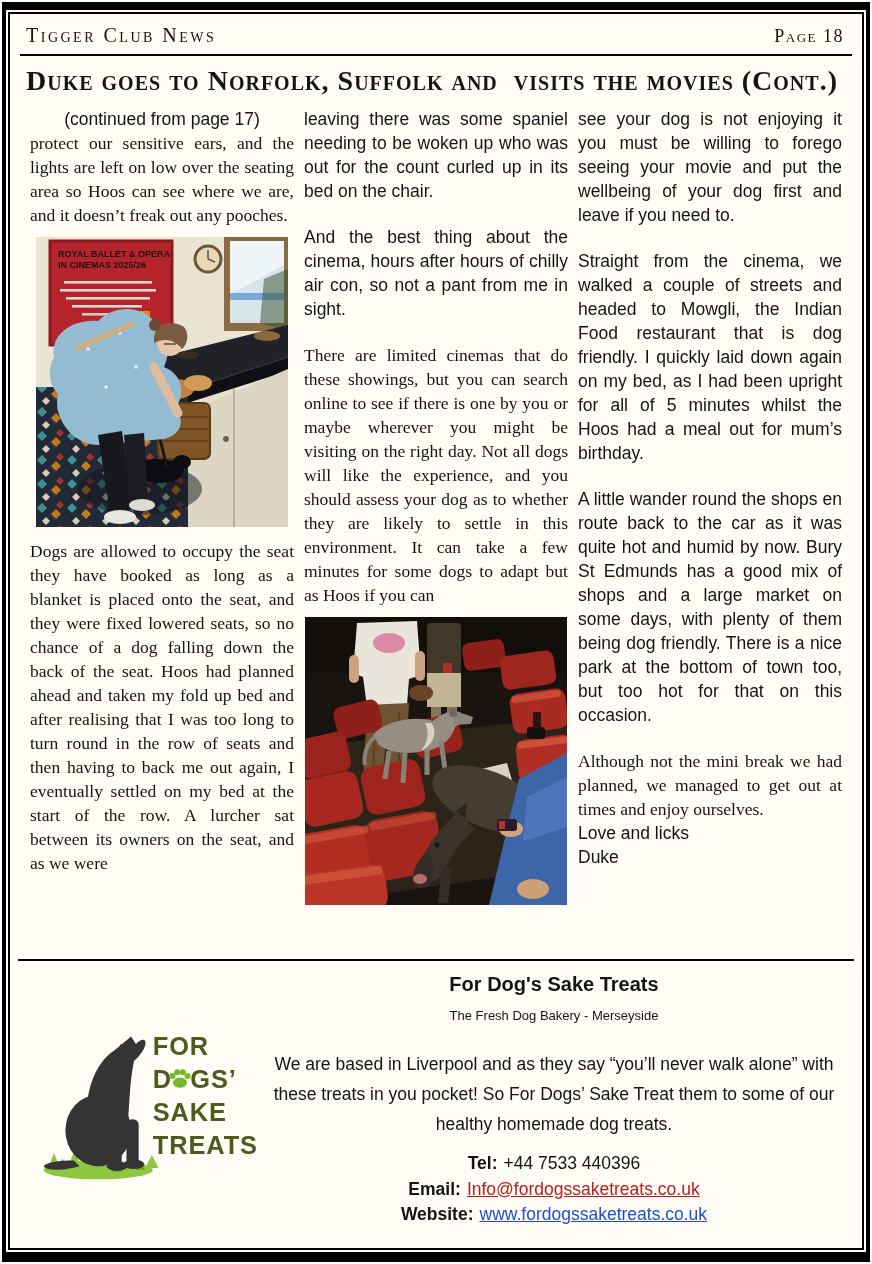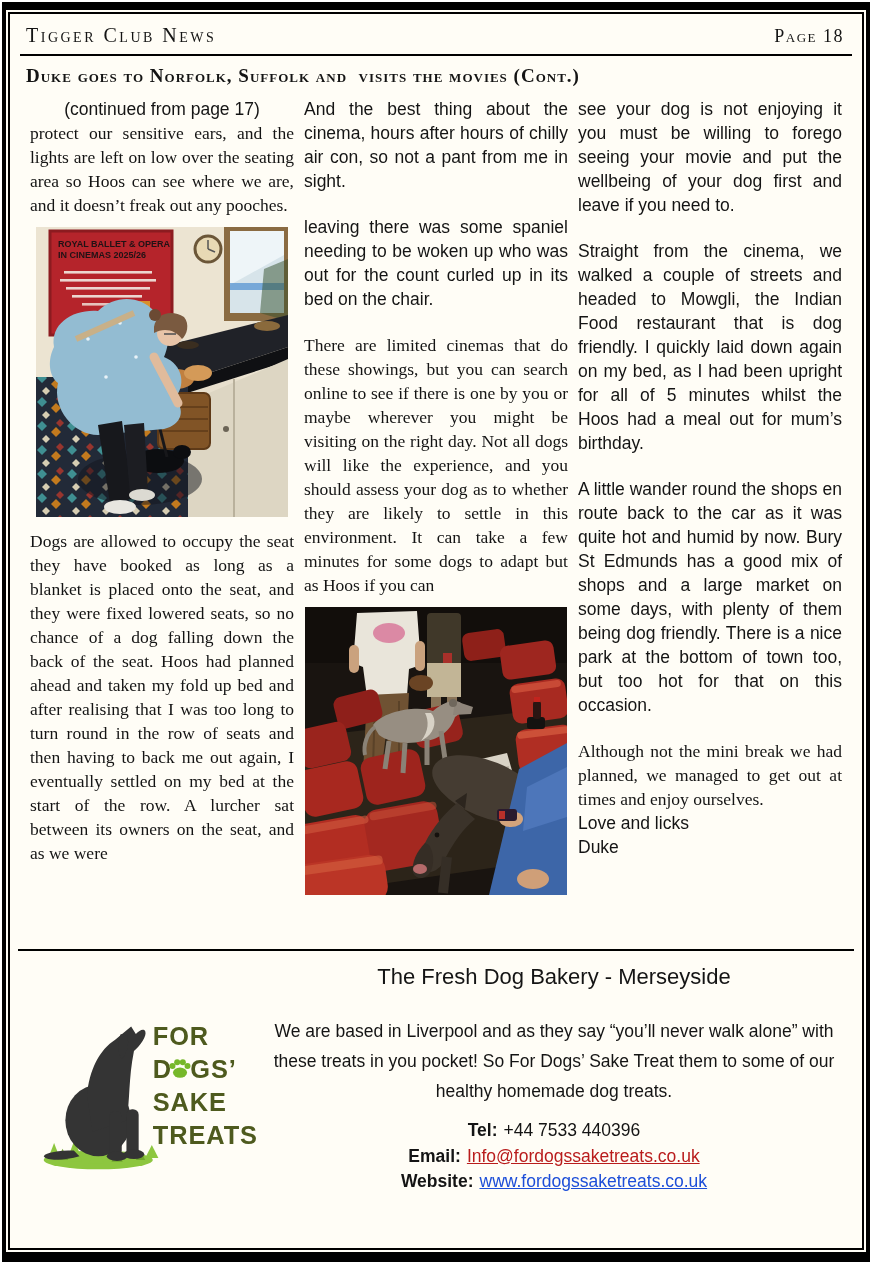--- a/index.html
+++ b/index.html
@@ -10,39 +10,39 @@
   .inner{position:absolute;inset:2px;border:2px solid #000;overflow:hidden;background:#fffdf6;}
 
   
   .masthead{display:flex;justify-content:space-between;align-items:baseline;padding:10px 18px 0 16px;
             font-family:"Liberation Serif",serif;font-variant:small-caps;letter-spacing:2.5px;}
   .masthead .title{font-size:20px;}
   .masthead .pageno{font-size:18px;letter-spacing:1.5px;}
   .rule{border-top:2px solid #000;margin:7px 10px 0 10px;}
 
   h1.headline{font-family:"Liberation Serif",serif;font-variant:small-caps;font-weight:600;
-              font-size:19px;letter-spacing:1px;margin:9px 14px 0 16px;white-space:nowrap;}
+              font-size:28px;letter-spacing:1px;margin:9px 14px 0 16px;white-space:nowrap;}
 
   
   .cols{display:grid;grid-template-columns:repeat(3,1fr);column-gap:10px;padding:10px 20px 0 20px;
         height:850px;box-sizing:border-box;overflow:hidden;}
   .col{overflow:hidden;font-size:17.5px;line-height:24px;}
   .col p{margin:0 0 22px 0;text-align:justify;}
   .col p.nogap{margin-bottom:0;font-family:Liberation Serif, serif;}
   .col p.centered{text-align:center;margin:0;}
   .col .signoff{text-align:left;margin:0;}
   .photo{display:block;margin:10px auto 12px auto;}
 
   
   .ad-rule{border-top:2px solid #000;margin:12px 8px 0 8px;}
   .advert{display:flex;padding:8px 14px 0 30px;}
   .logo-wrap{width:220px;flex:none;margin-top:48px;}
   .ad-content{flex:1;text-align:center;}
   .ad-title{font-size:20px;font-weight:bold;margin:4px 0 5px 0;}
-  .ad-sub{font-size:22px;margin:5px 0 26px 0;}
+  .ad-sub{font-size:13px;margin:12px 0 26px 0;}
   .ad-body{font-size:17.5px;line-height:30px;max-width:575px;margin:0 auto 12px auto;}
   .contact{font-size:17.5px;line-height:25.5px;}
   .contact b{margin-right:6px;}
   .contact a{text-decoration:underline;cursor:pointer;}
 </style>
 </head>
 <body>
 
 <div class="page">
  <div class="outer">
@@ -145,22 +145,22 @@
             <polygon points="88,198 108,196 112,264 94,268" fill="#1c1d22"></polygon>
             <ellipse cx="84" cy="280" rx="16" ry="7" fill="#e8e6e0"></ellipse>
             <ellipse cx="106" cy="268" rx="13" ry="6" fill="#dcdad2"></ellipse>
           </g>
         </svg>
 
         <p class="nogap">Dogs are allowed to occupy the seat they have booked as long as a blanket is placed onto the seat, and they were fixed lowered seats, so no chance of a dog falling down the back of the seat. Hoos had planned ahead and taken my fold up bed and after realising that I was too long to turn round in the row of seats and then having to back me out again, I eventually settled on my bed at the start of the row. A lurcher sat between its owners on the seat, and as we were</p>
       </div>
 
       <div class="col">
+        <p>leaving there was some spaniel needing to be woken up who was out for the count curled up in its bed on the chair.</p>
         <p>And the best thing about the cinema, hours after hours of chilly air con, so not a pant from me in sight.</p>
-        <p>leaving there was some spaniel needing to be woken up who was out for the count curled up in its bed on the chair.</p>
         <p class="nogap">There are limited cinemas that do these showings, but you can search online to see if there is one by you or maybe wherever you might be visiting on the right day. Not all dogs will like the experience, and you should assess your dog as to whether they are likely to settle in this environment. It can take a few minutes for some dogs to adapt but as Hoos if you can</p>
 
         <svg class="photo" width="262" height="288" viewBox="0 0 262 288">
           <rect width="262" height="288" fill="#191410"></rect>
           <polygon points="0,130 262,100 262,250 0,288" fill="#2c2419"></polygon>
           <rect x="0" y="0" width="262" height="56" fill="#120e0b"></rect>
 
           <g>
             <path d="M52,6 L112,4 L116,58 L104,62 L102,88 L62,90 L58,60 L48,56 Z" fill="#e9e5da"></path>
             <ellipse cx="84" cy="26" rx="16" ry="10" fill="#d8799a" opacity="0.85"></ellipse>
@@ -294,20 +294,21 @@
               <circle cx="8" cy="-3" r="3.2"></circle>
             </g>
             <text x="160" y="75">GS’</text>
             <text x="120" y="110">SAKE</text>
             <text x="120" y="145">TREATS</text>
           </g>
         </svg>
       </div>
 
       <div class="ad-content">
+        <div class="ad-title">For Dog's Sake Treats</div>
         <div class="ad-sub">The Fresh Dog Bakery - Merseyside</div>
         <p class="ad-body">We are based in Liverpool and as they say “you’ll never walk alone” with these treats in you pocket! So For Dogs’ Sake Treat them to some of our healthy homemade dog treats.</p>
         <div class="contact">
           <b>Tel:</b><span>+44 7533 440396</span>
         </div>
         <div class="contact">
           <b>Email:</b><a style="color:#b91c1c">Info@fordogssaketreats.co.uk</a>
         </div>
         <div class="contact">
           <b>Website:</b><a style="color:#1d4ed8">www.fordogssaketreats.co.uk</a>

